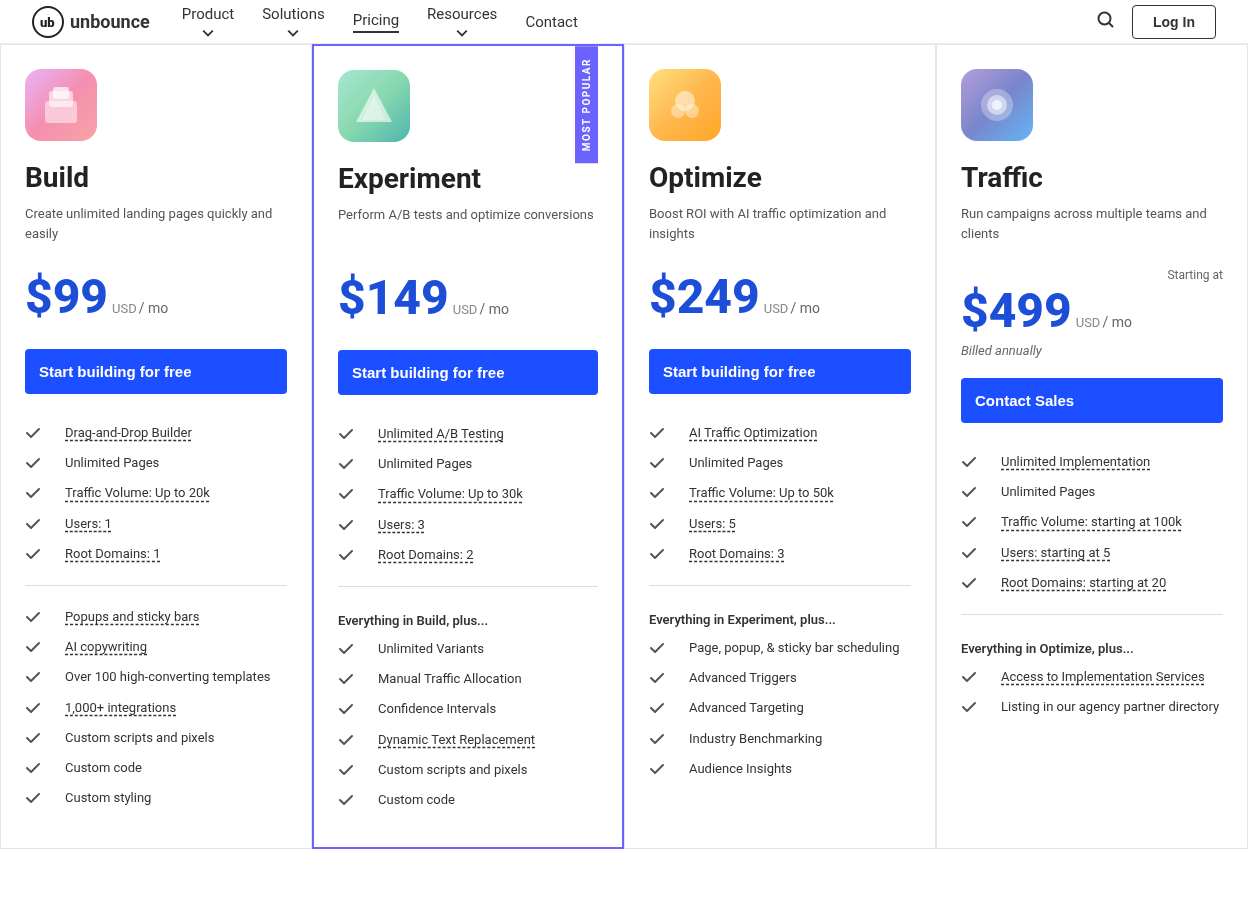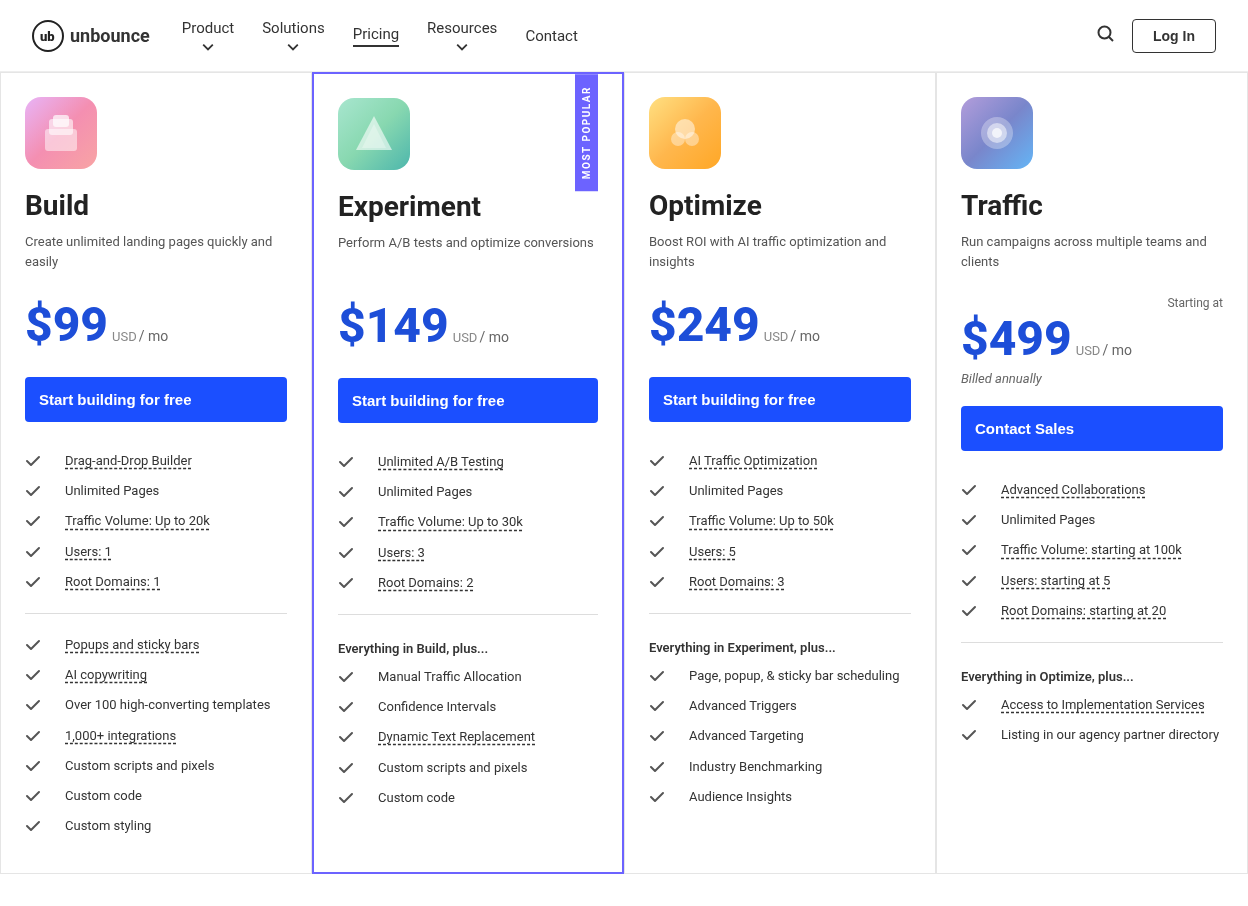--- a/index.html
+++ b/index.html
@@ -1,20 +1,20 @@
 <!DOCTYPE html>
 <html><head>
   <meta charset="utf-8">
   <style>
     * { box-sizing: border-box; margin: 0; padding: 0; }
     body { font-family: -apple-system, BlinkMacSystemFont, 'Segoe UI', Roboto, sans-serif; background: #fff; color: #333; }
 
     
     nav {
-      display: flex; align-items: center; padding: 0 32px; height: 72px;
+      display: flex; align-items: center; padding: 0 32px; height: 44px;
       border-bottom: 1px solid #eee; position: sticky; top: 0; background: #fff; z-index: 100;
     }
     .nav-logo { display: flex; align-items: center; gap: 6px; margin-right: 32px; }
     .nav-logo-text { font-weight: 700; font-size: 18px; }
     .nav-links { display: flex; align-items: center; gap: 28px; flex: 1; }
     .nav-link { font-size: 15px; color: #333; text-decoration: none; cursor: pointer; display: flex; align-items: center; gap: 4px; flex-direction: column; }
     .nav-link.active { border-bottom: 2px solid #333; padding-bottom: 2px; }
     .nav-link svg { width: 12px; height: 12px; }
     .nav-actions { display: flex; align-items: center; gap: 16px; }
     .nav-search { cursor: pointer; }
@@ -288,20 +288,26 @@
       <span class="feature-underlined">Root Domains: 2</span>
     </li>
       </ul>
       <hr class="features-divider">
       <div class="everything-plus">Everything in Build, plus...</div>
       <ul class="features-list">
         <li>
         <svg class="check-svg" viewBox="0 0 16 16" fill="none">
           <path d="M2 8l4 4 8-8" stroke="#555" stroke-width="2" stroke-linecap="round" stroke-linejoin="round"></path>
         </svg>
+        <span class="">Unlimited Variants</span>
+      </li>
+        <li>
+        <svg class="check-svg" viewBox="0 0 16 16" fill="none">
+          <path d="M2 8l4 4 8-8" stroke="#555" stroke-width="2" stroke-linecap="round" stroke-linejoin="round"></path>
+        </svg>
         <span class="">Manual Traffic Allocation</span>
       </li>
         <li>
         <svg class="check-svg" viewBox="0 0 16 16" fill="none">
           <path d="M2 8l4 4 8-8" stroke="#555" stroke-width="2" stroke-linecap="round" stroke-linejoin="round"></path>
         </svg>
         <span class="">Confidence Intervals</span>
       </li>
         <li>
         <svg class="check-svg" viewBox="0 0 16 16" fill="none">
@@ -423,21 +429,21 @@
     <span class="plan-price-usd">USD</span>
     <span class="plan-price-period">/ mo</span>
   </div>
       <div class="plan-billed">Billed annually</div>
       <button class="btn-cta secondary">Contact Sales</button>
       <ul class="features-list">
         <li>
       <svg class="check-svg" viewBox="0 0 16 16" fill="none">
         <path d="M2 8l4 4 8-8" stroke="#555" stroke-width="2" stroke-linecap="round" stroke-linejoin="round"></path>
       </svg>
-      <span class="feature-underlined">Advanced Collaborations</span>
+      <span class="feature-underlined">Unlimited Implementation</span>
     </li>
         <li>
       <svg class="check-svg" viewBox="0 0 16 16" fill="none">
         <path d="M2 8l4 4 8-8" stroke="#555" stroke-width="2" stroke-linecap="round" stroke-linejoin="round"></path>
       </svg>
       <span class="">Unlimited Pages</span>
     </li>
         <li>
       <svg class="check-svg" viewBox="0 0 16 16" fill="none">
         <path d="M2 8l4 4 8-8" stroke="#555" stroke-width="2" stroke-linecap="round" stroke-linejoin="round"></path>

